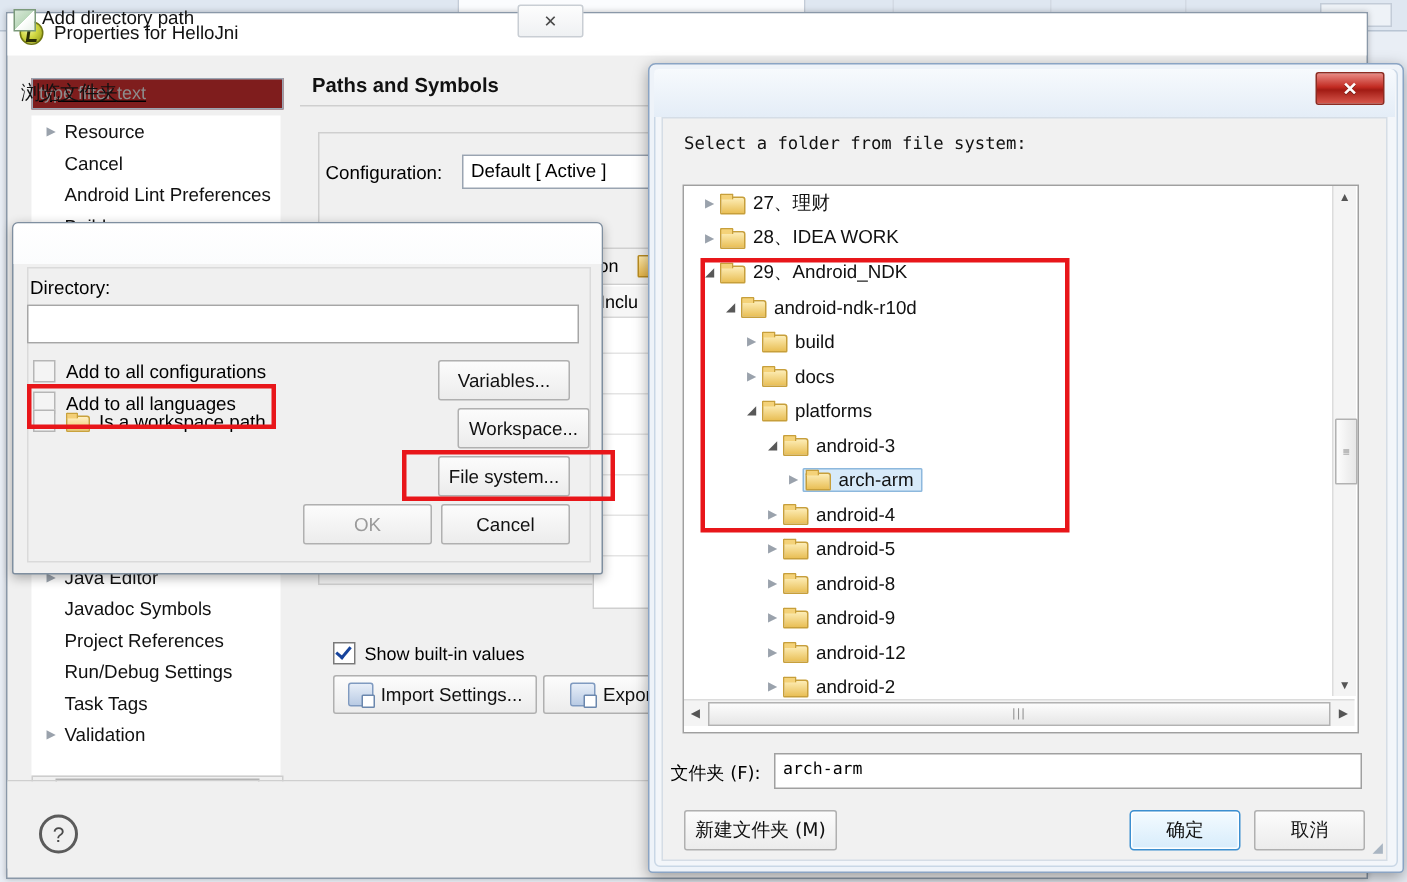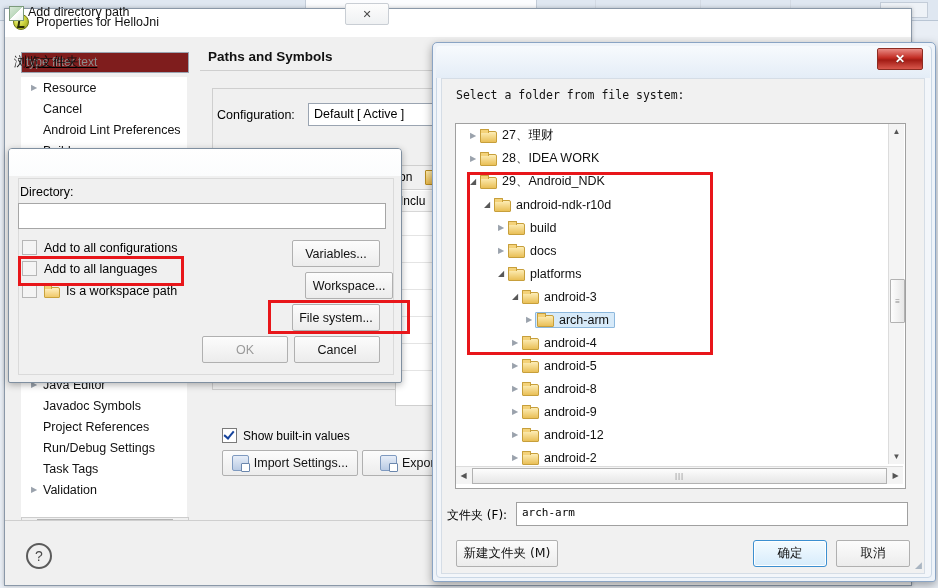--- a/index.html
+++ b/index.html
@@ -95,21 +95,21 @@
   #adddir-close{left:345px;top:3px;width:42px;height:20px;background:linear-gradient(#fdfdfd,#eff1f3);
       border:1px solid #c9ced4;border-radius:2px;display:flex;align-items:center;justify-content:center;
       font-size:11px;color:#4a4a4a;}
   #adddir-body{left:9px;top:29px;width:374px;height:195px;background:#f0f0f0;border:1px solid #dadada;}
   #dir-label{left:20px;top:185px;font-size:12.5px;}
   #dir-input{left:18px;top:203px;width:366px;height:24px;background:#fff;border:1px solid #a6a6a6;}
 
   .addchk{display:flex;align-items:center;gap:7px;font-size:12.5px;position:absolute;}
   #chk1{left:22px;top:240px;}
   #chk2{left:22px;top:261px;}
-  #chk3{left:22px;top:283px;}
+  #chk3{left:22px;top:273px;}
   .folder-ico{width:15px;height:12px;position:relative;display:inline-block;}
   .folder-ico::before{content:"";position:absolute;left:0;top:2px;width:14px;height:9px;
      background:linear-gradient(#fff0c2,#f0c96a);border:1px solid #c9a23c;border-radius:1px 2px 1px 1px;}
   .folder-ico::after{content:"";position:absolute;left:0;top:0px;width:6px;height:3px;
      background:#f3cf77;border:1px solid #c9a23c;border-bottom:none;border-radius:1px 1px 0 0;}
 
   #btn-variables{left:292px;top:240px;width:86px;height:25px;}
   #btn-workspace{left:305px;top:272px;width:86px;height:25px;}
   #btn-filesystem{left:292px;top:304px;width:86px;height:25px;}
   #btn-ok{left:202px;top:336px;width:84px;height:25px;color:#9a9a9a;}

